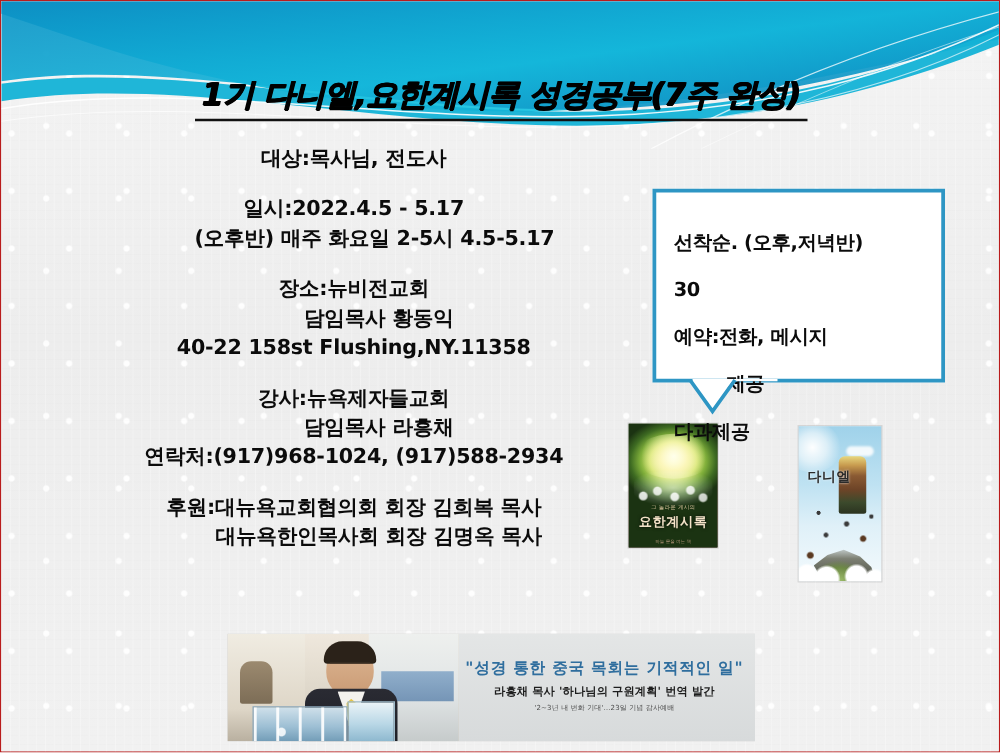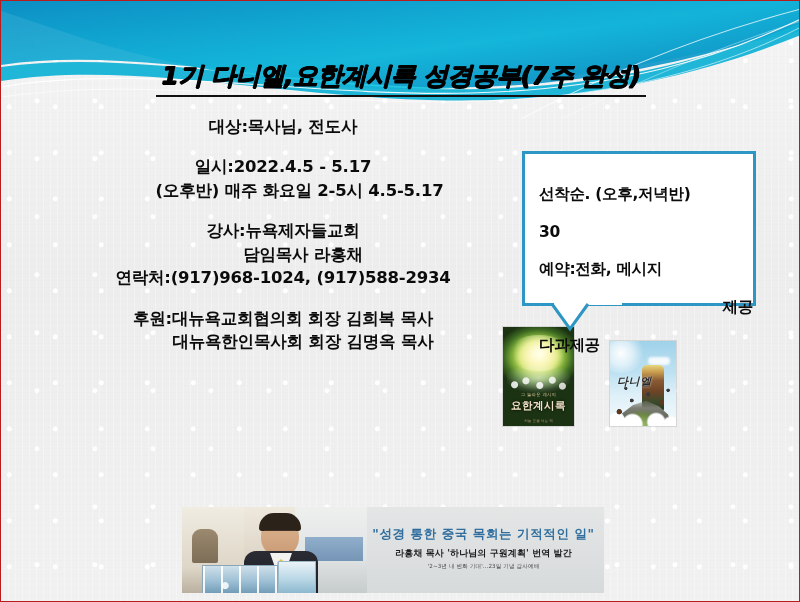--- a/index.html
+++ b/index.html
@@ -116,40 +116,40 @@
   }
   .callout-line {
     font-size: 15.5px;
     font-weight: 700;
     color: #0b0b0b;
     line-height: 1.40;
     white-space: nowrap;
     letter-spacing: -0.3px;
     margin-top: 16px;
   }
-  .callout-line.indent { padding-left: 42px; text-align: right; }
+  .callout-line.indent { padding-left: 42px; }
   .callout-tail {
     position: absolute;
     left: 521px;
     top: 302px;
     width: 234px;
     height: 34px;
     z-index: 7;
   }
 
   
   .book {
     position: absolute;
     z-index: 5;
     overflow: hidden;
     box-shadow: 0 0 0 1px rgba(0,0,0,.10);
   }
   .book-rev {
     left: 502px;
-    top: 326px;
+    top: 338px;
     width: 71px;
     height: 99px;
     background:
       radial-gradient(ellipse 60% 34% at 50% 30%, #fdfbe8 0%, #f2ecae 24%, #cfe26a 44%, #7fae3a 62%, #3e6b22 80%, #1b3312 100%),
       linear-gradient(180deg, #24420f 0%, #3b1a12 52%, #5e1b14 76%, #2a0a08 100%);
   }
   .book-rev .glow {
     position: absolute;
     left: 50%; top: 26%;
     width: 62px; height: 36px;
@@ -194,26 +194,25 @@
   .book-rev .bfoot {
     position: absolute;
     left: 0; right: 0;
     bottom: 3px;
     text-align: center;
     font-size: 3.6px;
     color: #a98f72;
   }
 
   .book-dan {
-    left: 609px;
+    left: 638px;
     top: 340px;
     width: 66px;
-    height: 85px;
+    height: 124px;
     background: linear-gradient(180deg, #9fd2ea 0%, #bfe2f2 38%, #dff0f8 64%, #f3fafd 100%);
-    font-style: italic;
   }
   .book-dan .sunburst {
     position: absolute;
     left: 16%; top: 14%;
     width: 46px; height: 40px;
     transform: translate(-50%,-50%);
     border-radius: 50%;
     background: radial-gradient(circle, rgba(255,255,255,.98) 0%, rgba(255,255,255,.6) 38%, rgba(255,255,255,0) 74%);
   }
   .book-dan .cloud {
@@ -446,20 +445,25 @@
 
     <div class="para">
       <div class="line">대상:목사님, 전도사</div>
     </div>
 
     <div class="para">
       <div class="line">일시:2022.4.5 - 5.17</div>
       <div class="line indent-1">(오후반) 매주 화요일 2-5시  4.5-5.17</div>
     </div>
 
+    <div class="para">
+      <div class="line">장소:뉴비전교회</div>
+      <div class="line indent-2">담임목사 황동익</div>
+      <div class="line">40-22 158st Flushing,NY.11358</div>
+    </div>
 
     <div class="para">
       <div class="line">강사:뉴욕제자들교회</div>
       <div class="line indent-2">담임목사 라흥채</div>
       <div class="line">연락처:(917)968-1024, (917)588-2934</div>
     </div>
 
     <div class="para">
       <div class="line">후원:대뉴욕교회협의회 회장 김희복 목사</div>
       <div class="line indent-2">대뉴욕한인목사회 회장 김명옥 목사</div>

